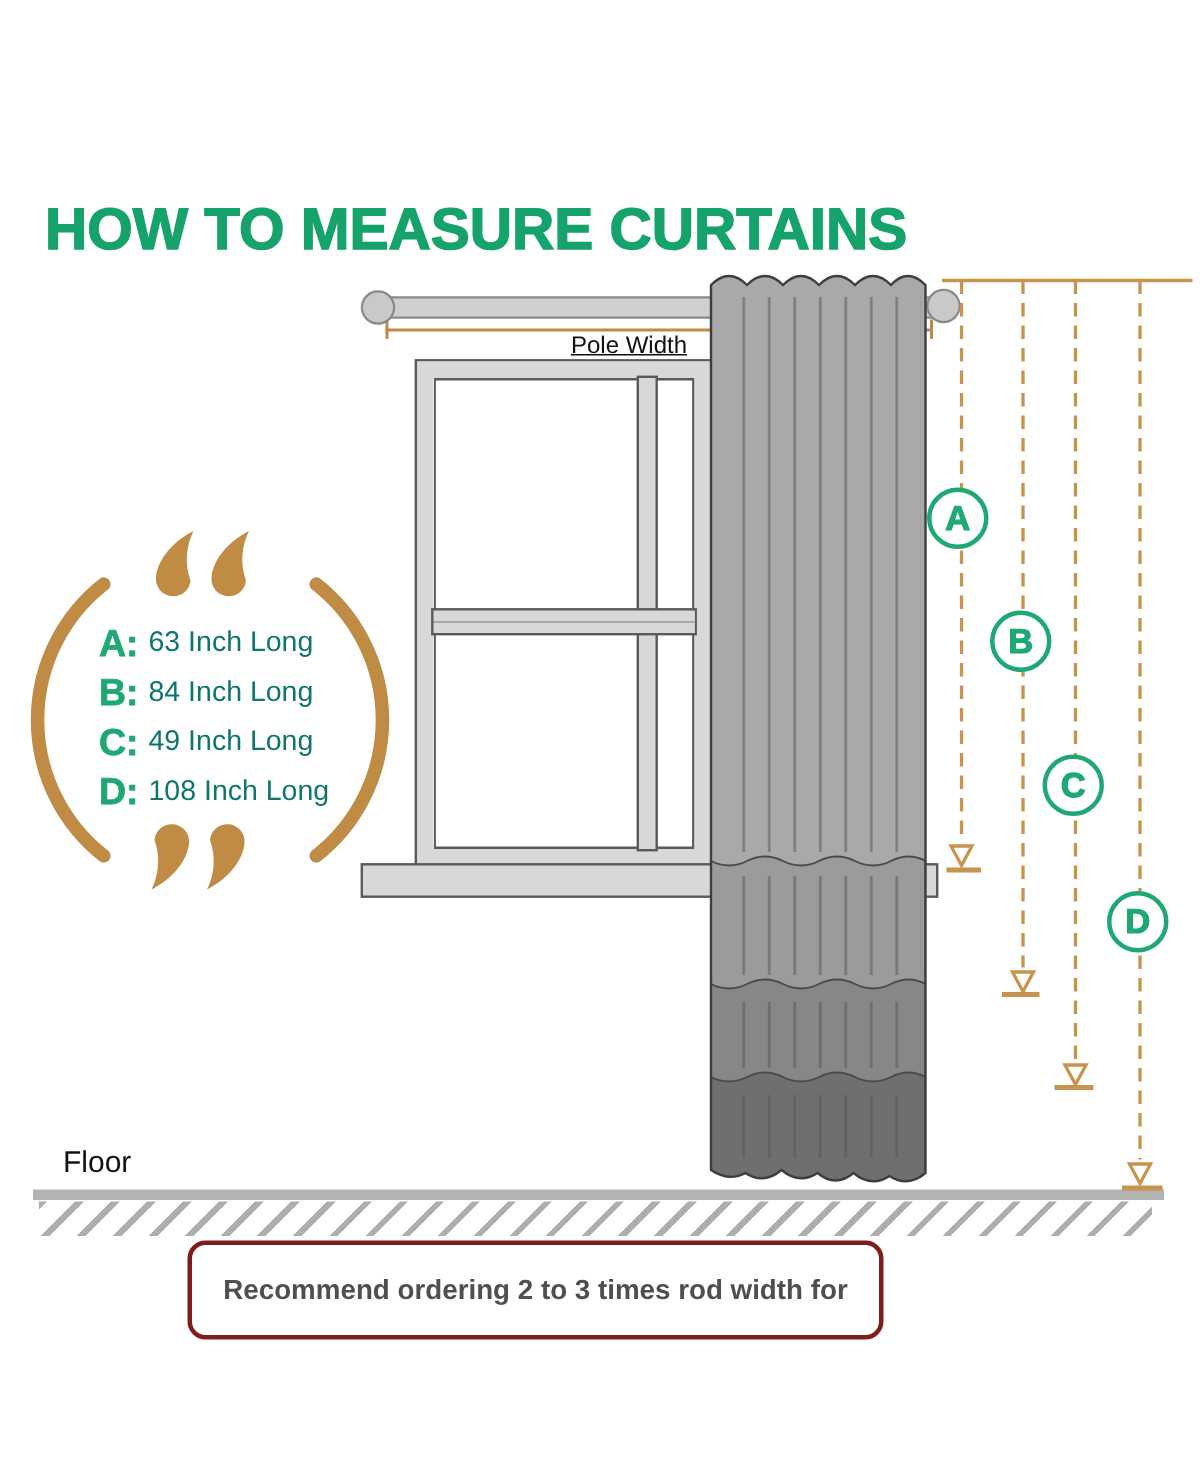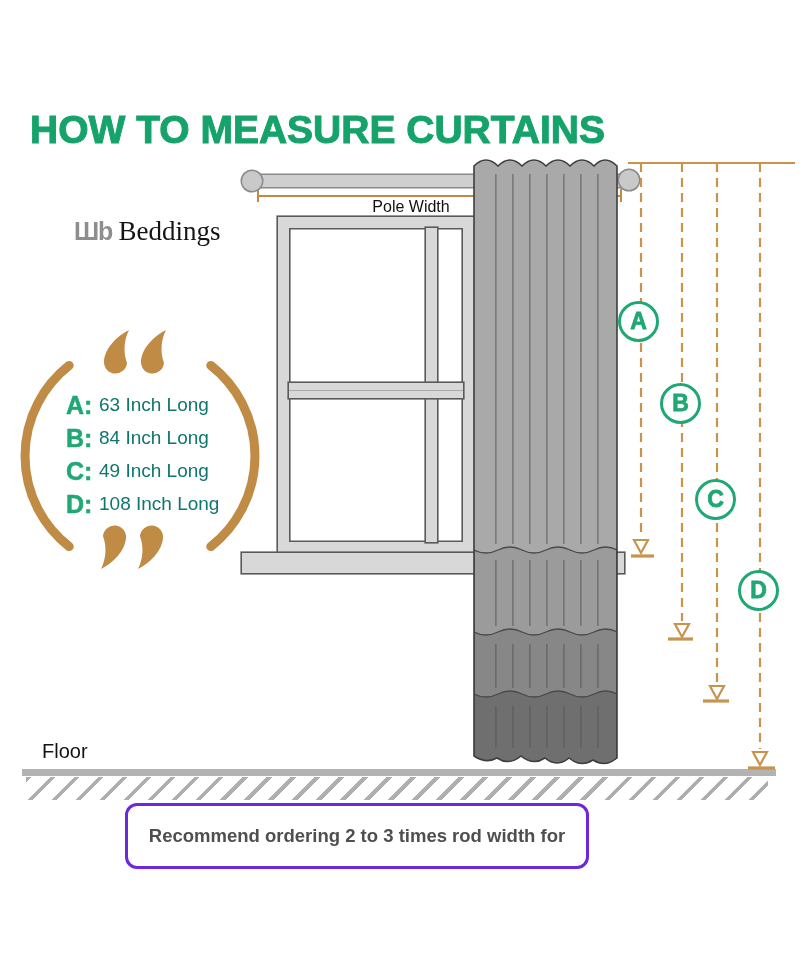--- a/index.html
+++ b/index.html
@@ -1,17 +1,17 @@
 <!DOCTYPE html>
 <html><head>
 <meta charset="utf-8">
 <style>
   html,body{margin:0;padding:0;background:#ffffff;}
   .stage{position:relative;width:800px;height:931px;background:#ffffff;overflow:hidden;
-         font-family:"Liberation Sans",sans-serif;}
+         font-family:"Liberation Sans",sans-serif;margin-top:24px;}
   .abs{position:absolute;}
 
   
   #title{left:30px;top:108px;font-size:39px;font-weight:bold;color:#16a36b;
          letter-spacing:0px;-webkit-text-stroke:1px #16a36b;white-space:nowrap;}
 
   
   #logo{left:60px;top:216px;width:200px;color:#141414;}
   #logo .l1{font-family:"Liberation Serif",serif;font-variant:small-caps;font-size:23px;
             letter-spacing:2px;}
@@ -34,21 +34,21 @@
   #rod-bar{left:252px;top:175px;width:378px;height:12px;background:#cfcfcf;
            box-shadow:0 0 0 1.5px #8a8a8a;z-index:1;}
   .finial{width:20px;height:20px;border-radius:50%;background:#c9c9c9;
           box-shadow:0 0 0 1.5px #8a8a8a;z-index:1;}
   #finial-left{left:242px;top:171px;}
   #finial-right{left:619px;top:170px;}
   #measure-line{left:257px;top:195px;width:365px;border-top:2px solid #c08a45;z-index:0;}
   .measure-tick{width:2px;height:13px;background:#c08a45;top:189px;z-index:0;}
   #tick-left{left:257px;}
   #tick-right{left:620px;z-index:6;}
-  #pole-label{left:352px;top:198px;width:118px;text-align:center;font-size:16px;color:#111;}
+  #pole-label{left:340px;top:198px;width:118px;text-align:right;font-size:16px;color:#111;text-decoration:underline;}
 
   #window-frame{left:278px;top:217px;width:196px;height:336px;background:#ffffff;
                 border:11px solid #d8d8d8;box-sizing:border-box;
                 box-shadow:0 0 0 1.6px #5a5a5a, inset 0 0 0 1.6px #5a5a5a;z-index:1;}
   #mullion-v{left:426px;top:228px;width:11px;height:314px;z-index:2;}
   #mullion-h{left:289px;top:383px;width:174px;height:15px;z-index:2;
              background:linear-gradient(#d8d8d8 46%,#a9a9a9 46%,#a9a9a9 56%,#d8d8d8 56%);
              box-shadow:0 0 0 1.6px #5a5a5a;}
   #sill{left:242px;top:553px;width:382px;height:20px;z-index:4;}
 
@@ -65,37 +65,34 @@
   #circle-c{left:695px;top:479px;}
   #circle-d{left:738px;top:570px;}
 
   
   #floor-label{left:42px;top:740px;font-size:20px;font-weight:normal;color:#121212;}
   #floor-bar{left:22px;top:769px;width:754px;height:7px;background:#b3b3b3;z-index:1;}
   #floor-hatch{left:26px;top:777px;width:742px;height:23px;z-index:0;
     background:repeating-linear-gradient(135deg,#aeaeae 0 4px,transparent 4px 17px);}
 
   
-  #note-box{left:125px;top:803px;width:464px;height:66px;border:3px solid #6d28d9;
+  #note-box{left:125px;top:803px;width:464px;height:66px;border:3px solid #7f1d1d;
             border-radius:12px;box-sizing:border-box;display:flex;flex-direction:column;
             align-items:center;justify-content:center;text-align:center;}
   #note-box .nline{font-size:18.5px;font-weight:bold;color:#4f4f4f;white-space:nowrap;
                    line-height:1.35;}
 </style>
 </head>
 <body>
 
 <div class="stage">
 
   <div class="abs" id="title">HOW TO MEASURE CURTAINS</div>
 
   <div class="abs" id="logo">
-    <div class="l2">
-      <span class="mark">Шb</span><span class="bed">Beddings</span>
-    </div>
   </div>
 
   <svg class="abs" id="badge" width="250" height="282" viewBox="0 0 250 282">
     <defs>
       <path id="comma-shape" d="M26 0 C14 6 2 18 1 31 A11.5 11.5 0 1 0 24 33 C20 22 21 10 26 0 Z"></path>
     </defs>
     <path d="M195.8 50.4 A115 115 0 0 1 195.8 231.6" fill="none" stroke="#bf8b45" stroke-width="9" stroke-linecap="round"></path>
     <path d="M54.2 231.6 A115 115 0 0 1 54.2 50.4" fill="none" stroke="#bf8b45" stroke-width="9" stroke-linecap="round"></path>
     <g fill="#bf8b45">
       <use href="#comma-shape" transform="translate(88,15)"></use>

